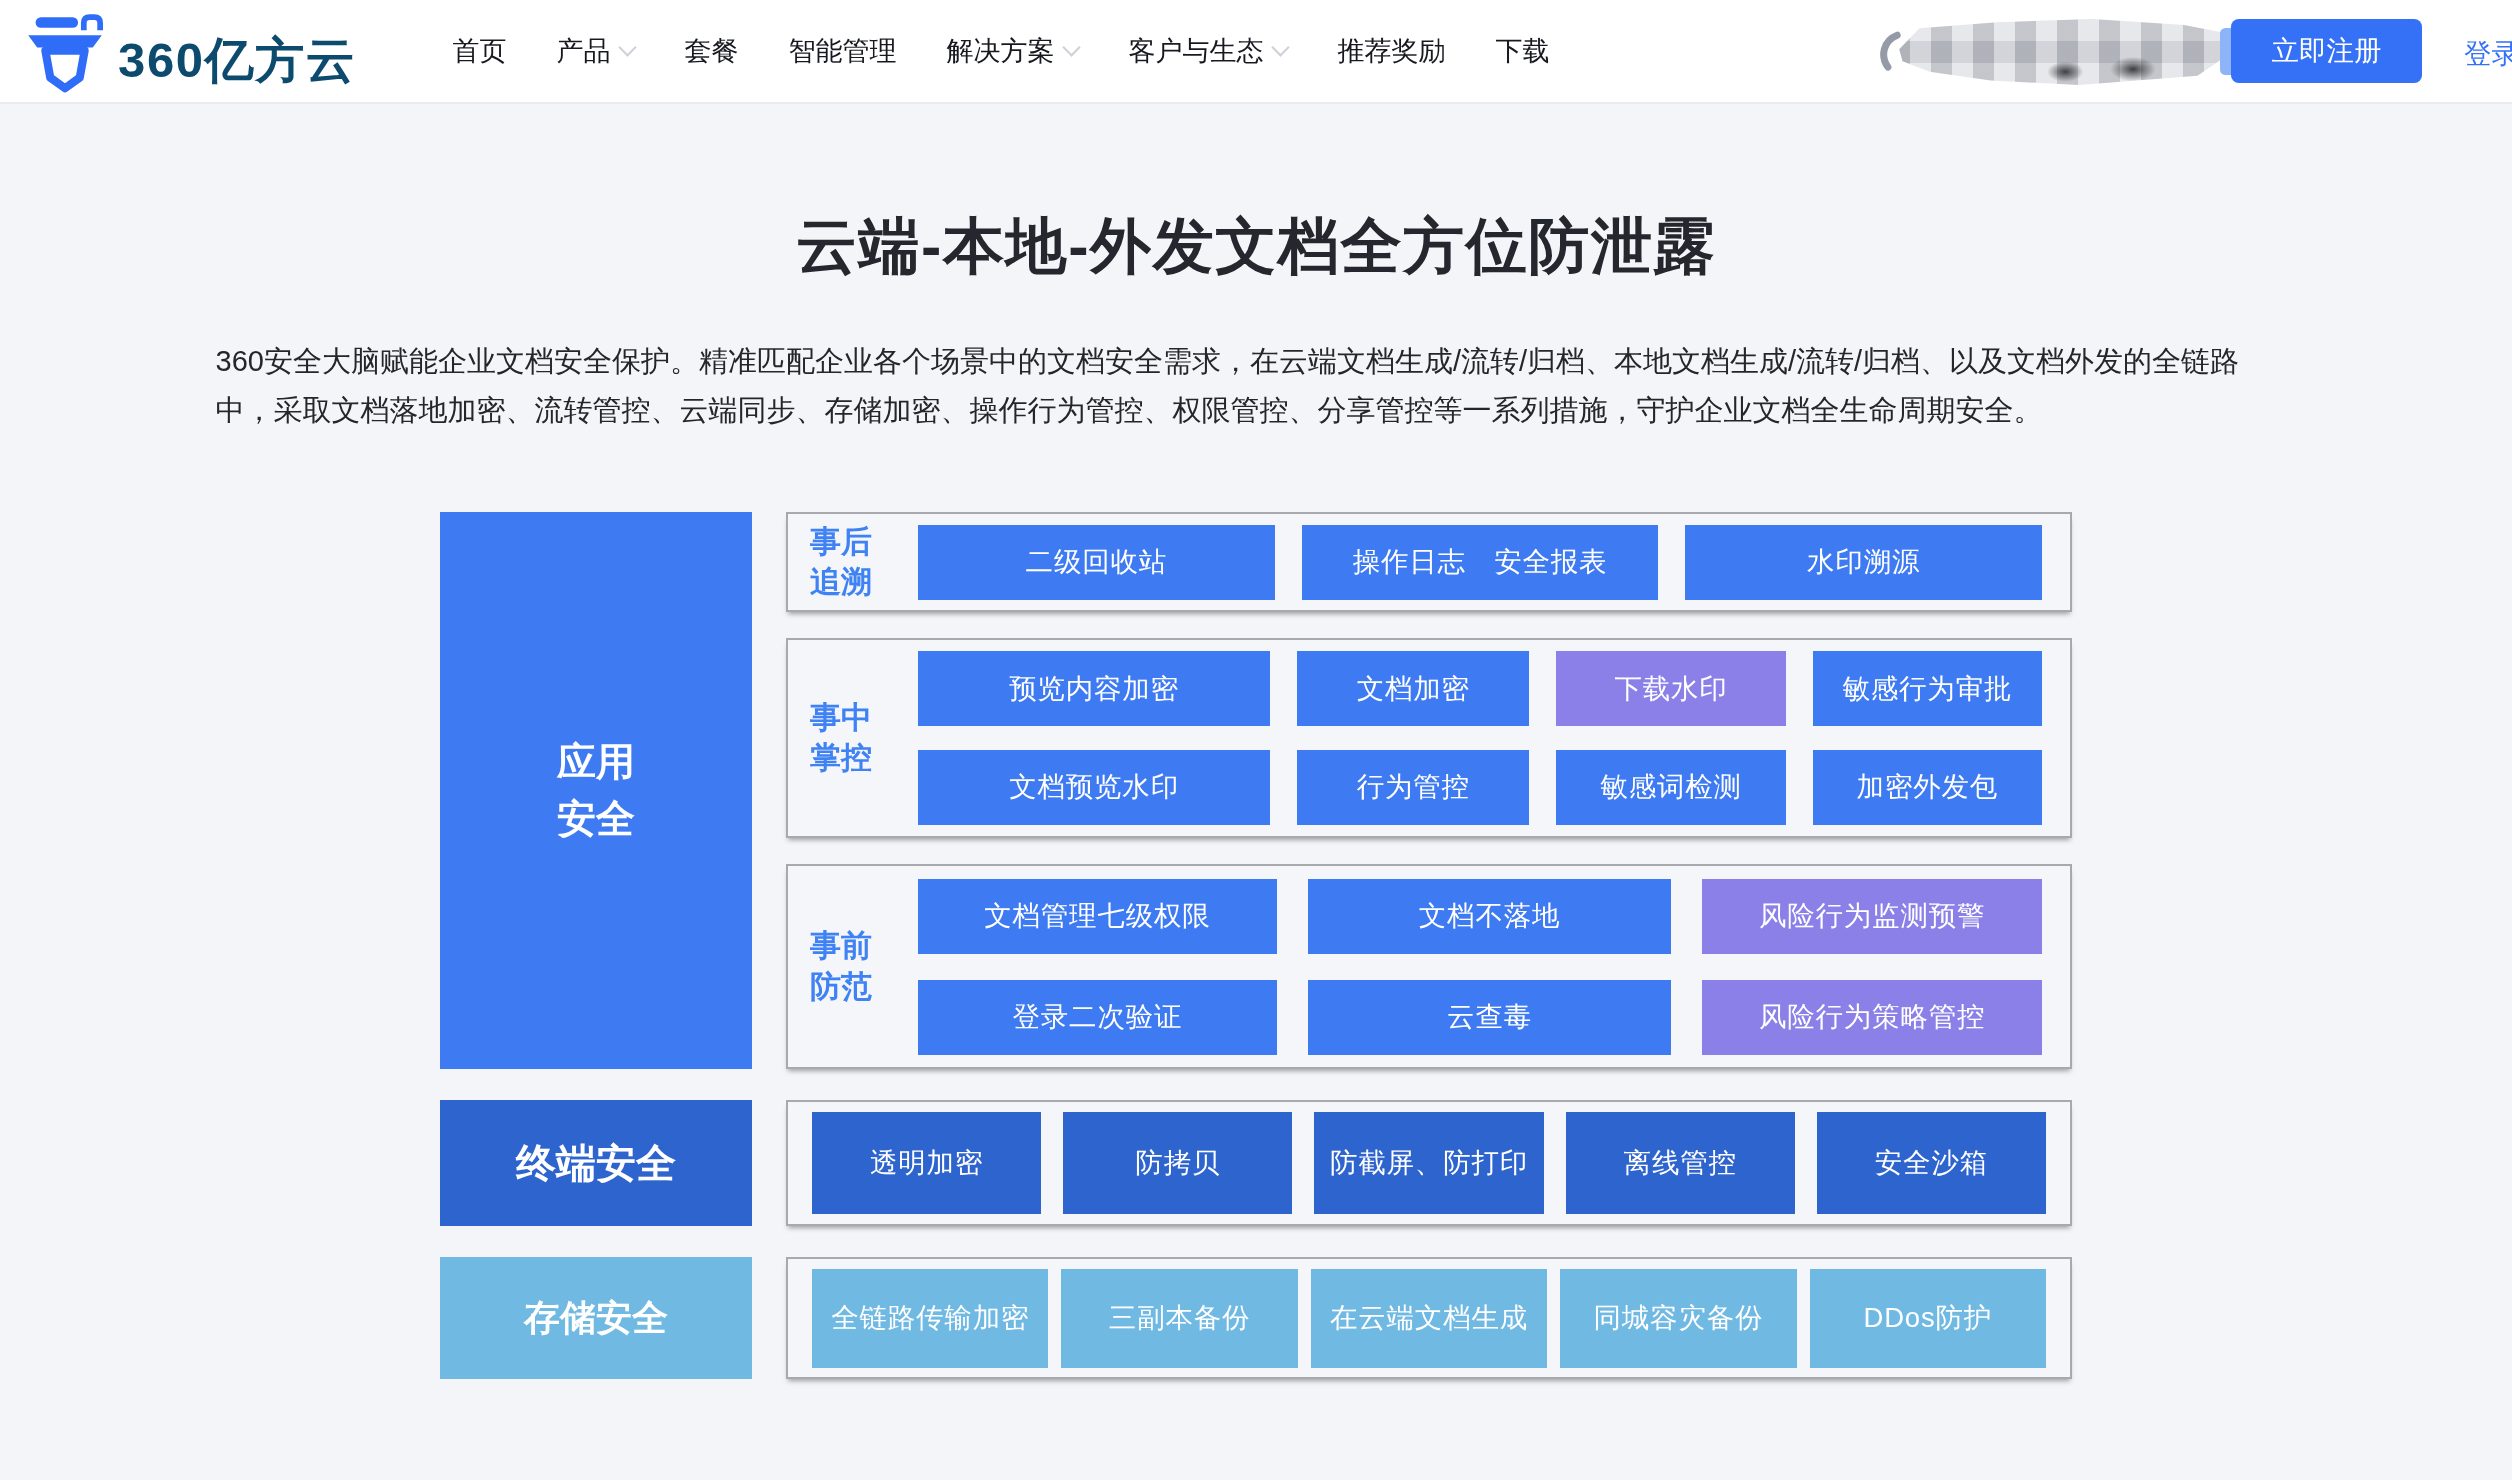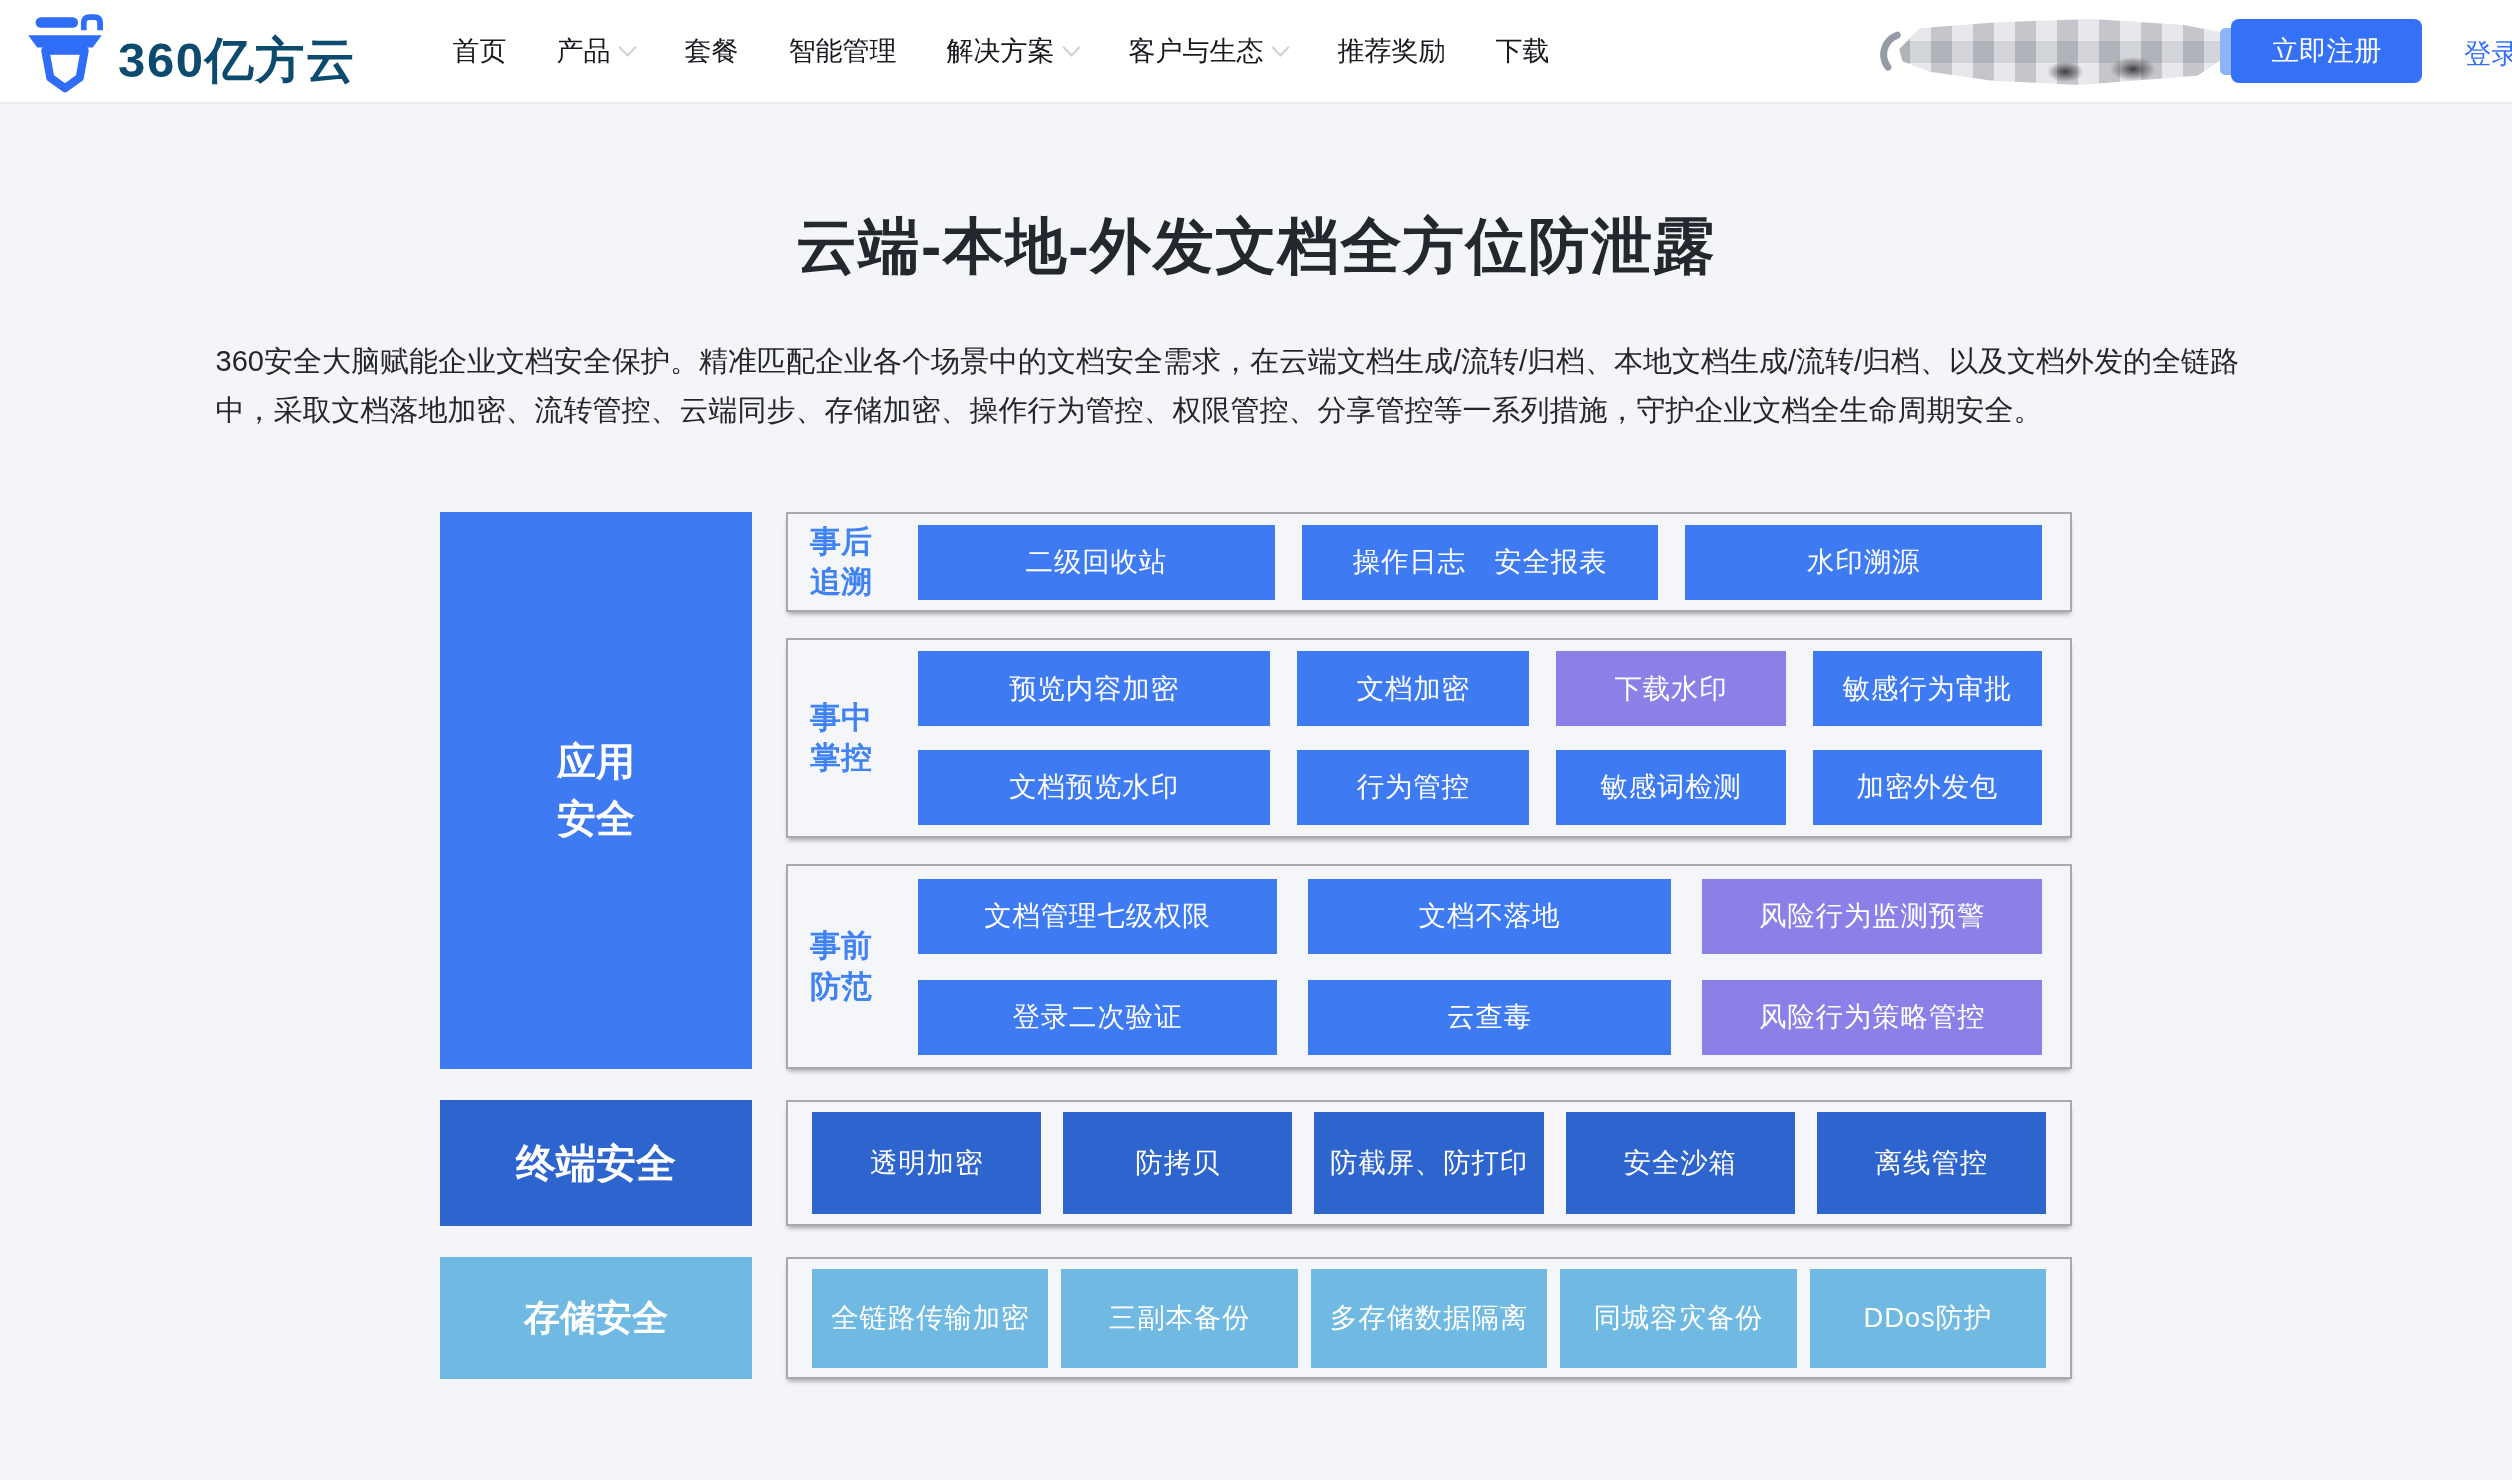--- a/index.html
+++ b/index.html
@@ -178,35 +178,35 @@
     </div>
 
     <div class="band band-b">
       <div class="cat cat-terminal">终端安全</div>
       <div class="groups">
         <section class="group g4">
           <div class="items items-g4">
             <div class="item">透明加密</div>
             <div class="item">防拷贝</div>
             <div class="item">防截屏、防打印</div>
+            <div class="item">离线管控</div>
             <div class="item">安全沙箱</div>
-            <div class="item">离线管控</div>
           </div>
         </section>
       </div>
     </div>
 
     <div class="band band-c">
       <div class="cat cat-storage">存储安全</div>
       <div class="groups">
         <section class="group g5">
           <div class="items items-g5">
             <div class="item">全链路传输加密</div>
             <div class="item">三副本备份</div>
-            <div class="item">多存储数据隔离</div>
+            <div class="item">在云端文档生成</div>
             <div class="item">同城容灾备份</div>
             <div class="item">DDos防护</div>
           </div>
         </section>
       </div>
     </div>
 
   </div>
 </div>
 

